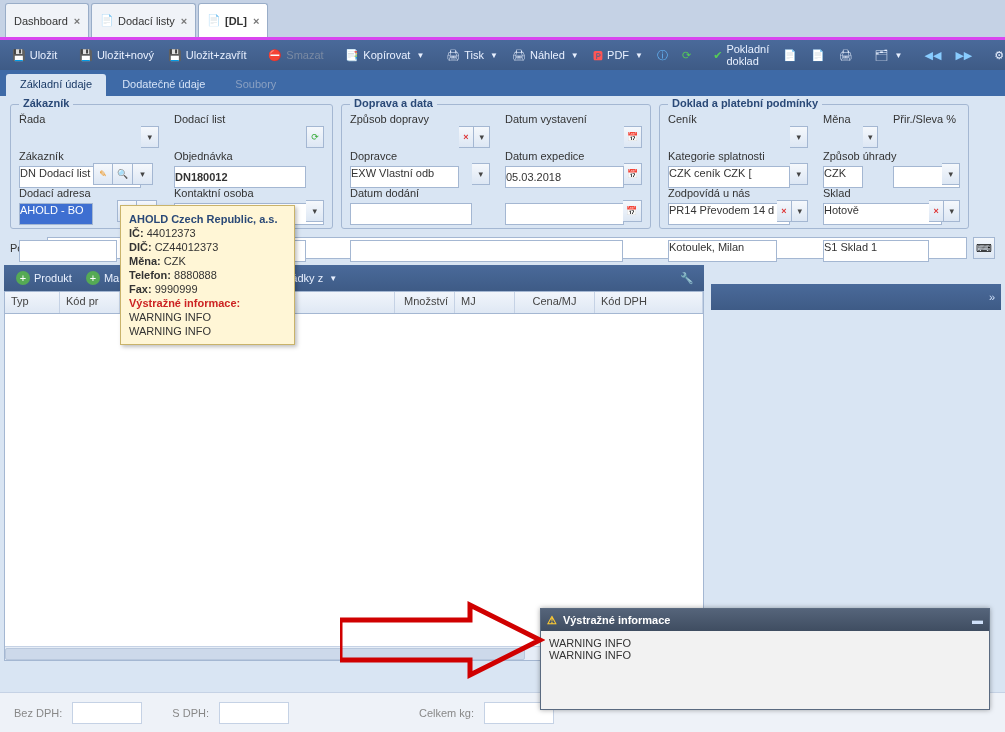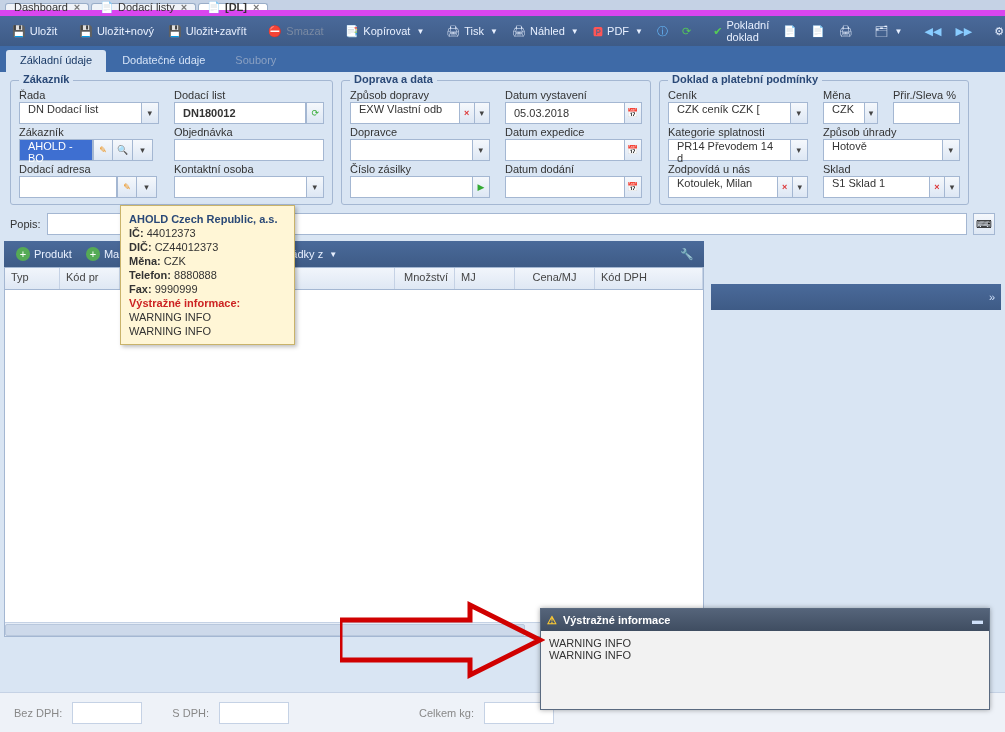--- a/index.html
+++ b/index.html
@@ -1,19 +1,19 @@
 <!DOCTYPE html>
 <html><head>
 <meta charset="utf-8">
 <style>
 * { box-sizing: border-box; margin: 0; padding: 0; font-family: Tahoma, Arial, sans-serif; font-size: 11px; }
 body { background: #d9e5f3; width: 1005px; height: 732px; overflow: hidden; position: relative; }
 
 
-.doc-tabs { display: flex; background: #c5d2e5; border-bottom: 6px solid #d946ef; height: 16px; padding-left: 5px; padding-top: 3px; }
+.doc-tabs { display: flex; background: #c5d2e5; border-bottom: 3px solid #d946ef; height: 40px; padding-left: 5px; padding-top: 3px; }
 .doc-tab { display: flex; align-items: center; gap: 4px; padding: 2px 8px; background: #f0f3f8; border: 1px solid #99adc8; border-bottom: none; border-radius: 3px 3px 0 0; margin-right: 2px; color: #333; cursor: pointer; }
 .doc-tab.active { background: #fff; font-weight: bold; }
 .doc-tab .close { color: #777; font-weight: bold; margin-left: 2px; }
 
 
 .toolbar { display: flex; align-items: center; background: linear-gradient(#4a6a9a, #3e5b86); height: 30px; padding: 0 6px; gap: 2px; color: #fff; }
 .tb-btn { display: inline-flex; align-items: center; gap: 4px; padding: 3px 6px; color: #e8f0ff; cursor: pointer; border-radius: 2px; }
 .tb-btn.disabled { color: #7a8aa3; }
 .tb-sep { width: 1px; height: 18px; background: #6b86ac; margin: 0 3px; }
 .dd-arrow { font-size: 8px; margin-left: 2px; }
@@ -28,21 +28,21 @@
 .form-area { padding: 8px 10px; display: flex; gap: 8px; }
 .fs { border: 1px solid #a4b7d2; border-radius: 3px; padding: 8px 8px 4px; background: #d9e5f3; position: relative; }
 .fs-title { position: absolute; top: -8px; left: 8px; background: #d9e5f3; padding: 0 4px; font-weight: bold; color: #2a4977; }
 .fs.zakaznik { width: 323px; }
 .fs.doprava { width: 310px; }
 .fs.doklad { width: 310px; }
 .fs .row { display: flex; gap: 15px; margin-bottom: 2px; }
 .fld { display: flex; flex-direction: column; }
 .fld label { color: #333; margin-bottom: 1px; }
 .ctrl { display: flex; height: 22px; }
-.ctrl input, .ctrl .txt { border: 1px solid #a4b7d2; background: #fff; height: 22px; padding: 0 8px; width: 100%; color: #333; }
+.ctrl input, .ctrl .txt { border: 1px solid #a4b7d2; background: #fff; height: 22px; padding: 0 0; width: 100%; color: #333; margin-top: 40px; }
 .ctrl .txt.sel { background: #3e6fd1; color: #fff; }
 .ctrl .btn { width: 20px; height: 22px; border: 1px solid #a4b7d2; border-left: none; background: linear-gradient(#f5f8fc, #dde7f4); display: flex; align-items: center; justify-content: center; cursor: pointer; font-size: 9px; color: #444; }
 .ctrl .btn.xbtn { color: #d33; font-weight: bold; }
 .ctrl .btn.refresh { border-left: 1px solid #a4b7d2; }
 .popis-row { padding: 0 10px 6px; display: flex; align-items: center; gap: 6px; }
 .popis-row label { font-weight: normal; color: #333; }
 .popis-row .pinput { flex: 1; height: 22px; border: 1px solid #a4b7d2; background: #fff; }
 .popis-row .kbtn { width: 22px; height: 22px; border: 1px solid #a4b7d2; background: linear-gradient(#f5f8fc, #dde7f4); display: flex; align-items: center; justify-content: center; cursor: pointer; }
 
 
@@ -273,27 +273,20 @@
       </div>
       <div class="fld" style="flex:1">
         <label>Datum expedice</label>
         <div class="ctrl">
             <input style="">
             <div class="btn">📅</div>
           </div>
       </div>
     </div>
     <div class="row">
-      <div class="fld" style="width:140px">
-        <label>Číslo zásilky</label>
-        <div class="ctrl">
-            <input style="">
-            <div class="btn" style="color:#3a3">▶</div>
-          </div>
-      </div>
       <div class="fld" style="flex:1">
         <label>Datum dodání</label>
         <div class="ctrl">
             <input style="">
             <div class="btn">📅</div>
           </div>
       </div>
     </div>
   </div>
 

